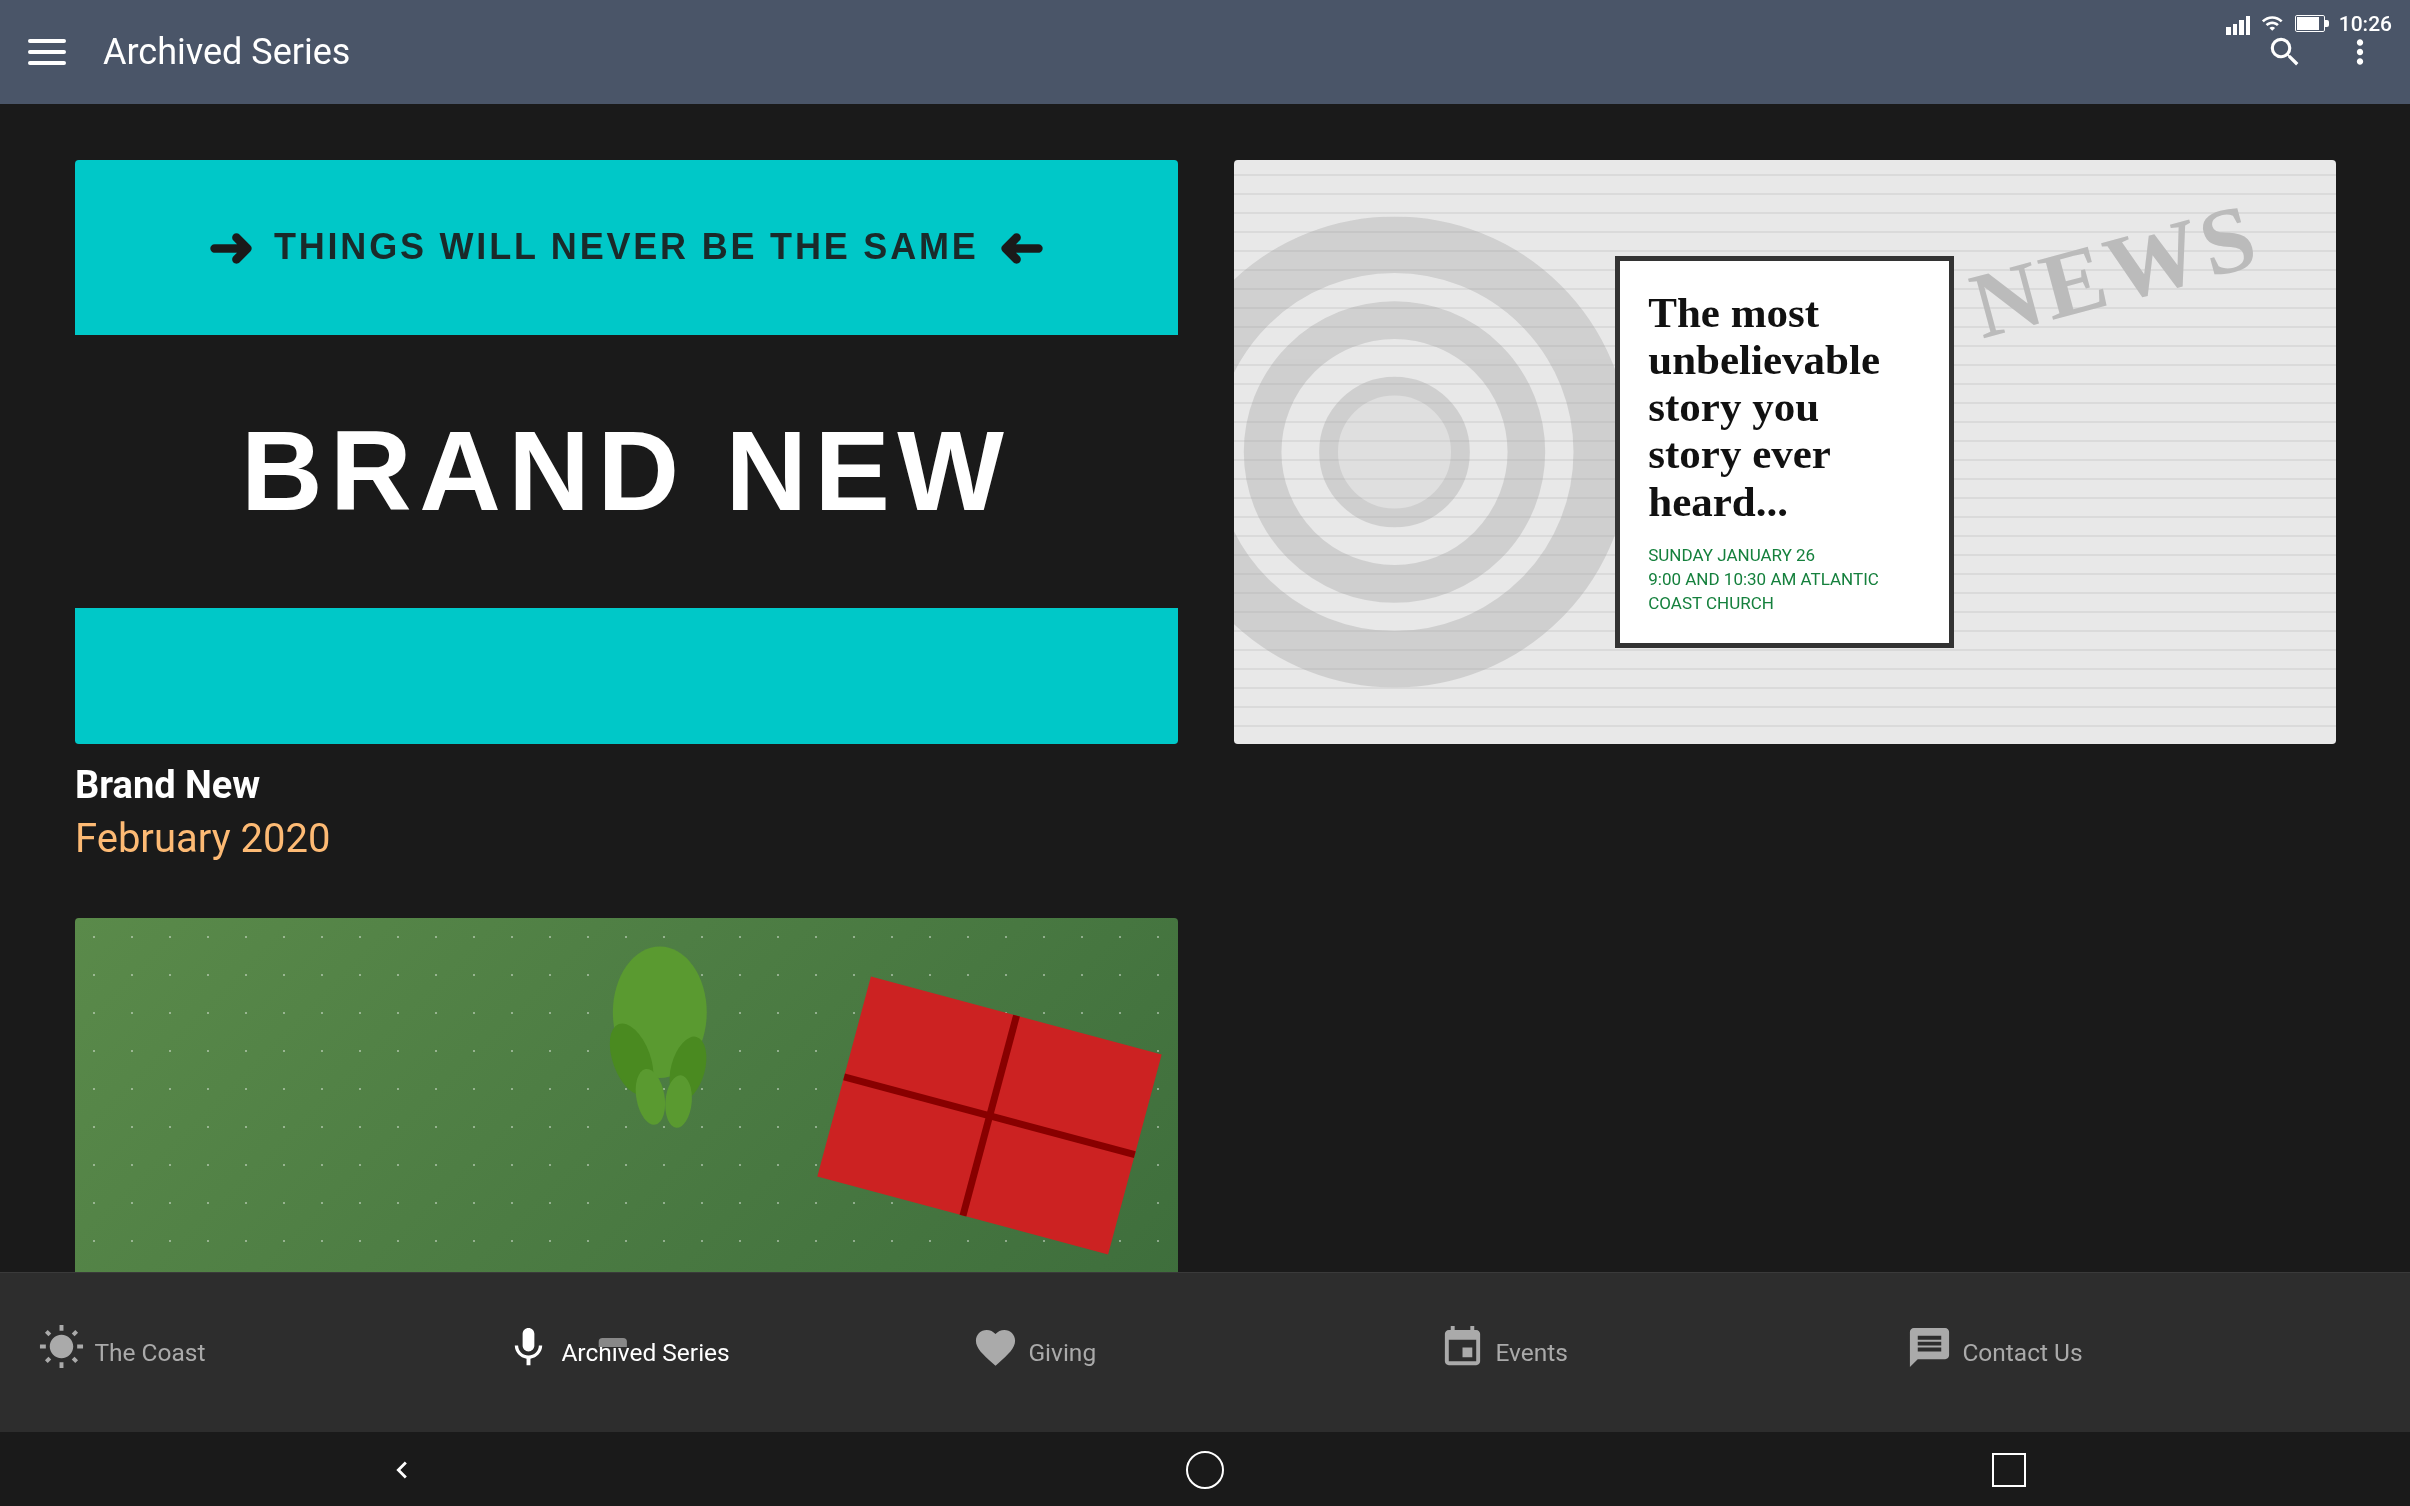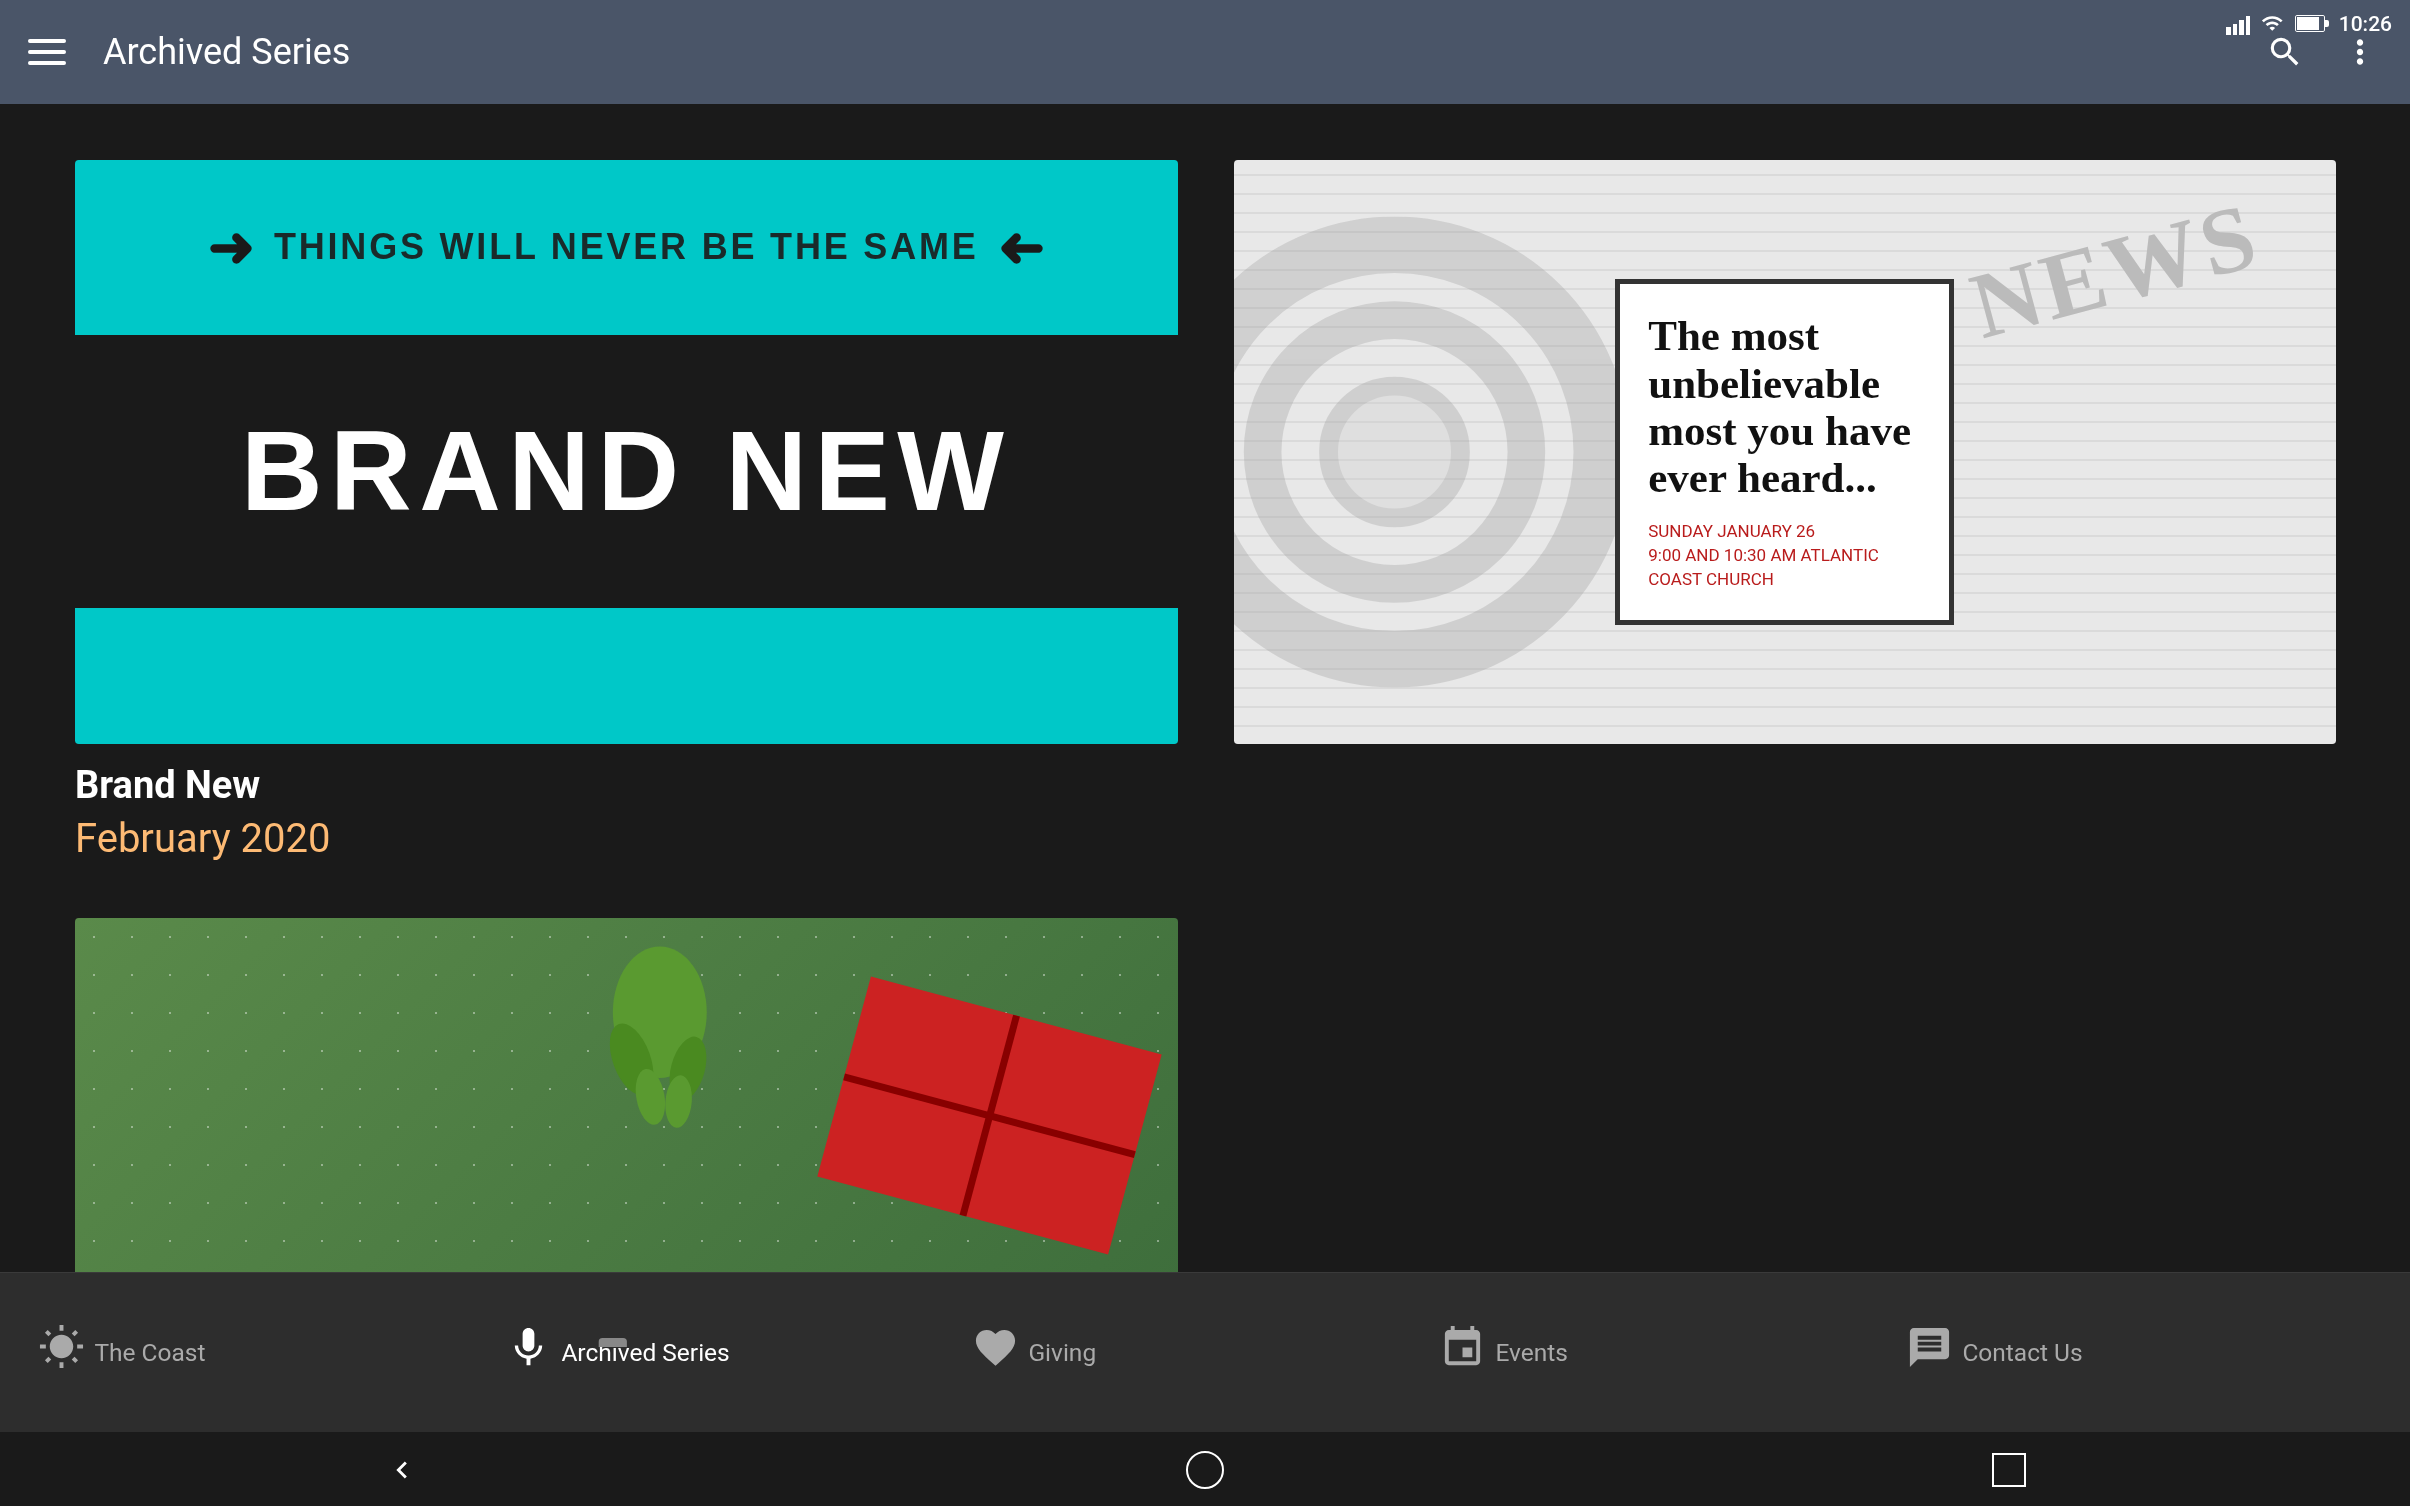--- a/index.html
+++ b/index.html
@@ -233,21 +233,21 @@
       font-size: 43px;
       font-weight: 900;
       color: #111;
       line-height: 1.1;
       font-family: 'Times New Roman', serif;
       margin-bottom: 19px;
     }
 
     .story-meta {
       font-size: 17px;
-      color: #b91c1c;
+      color: #15803d;
       line-height: 1.4;
     }
 
     
     .christmas-thumb {
       background: linear-gradient(135deg, #5a8a4a, #3a6a3a);
       height: 100%;
       position: relative;
       overflow: hidden;
     }
@@ -471,21 +471,21 @@
             <div class="newspaper-lines"></div>
           </div>
           <div class="news-word">NEWS</div>
 
           <svg style="position:absolute;left:-75px;top:50%;transform:translateY(-50%);opacity:0.3;" width="471" height="471" viewBox="0 0 500 500">
             <circle cx="250" cy="250" r="220" fill="none" stroke="#999" stroke-width="60"></circle>
             <circle cx="250" cy="250" r="140" fill="none" stroke="#999" stroke-width="40"></circle>
             <circle cx="250" cy="250" r="70" fill="#ccc" stroke="#999" stroke-width="20"></circle>
           </svg>
           <div class="story-box">
-            <div class="story-title">The most unbelievable most you have ever heard...</div>
+            <div class="story-title">The most unbelievable story you story ever heard...</div>
             <div class="story-meta" style="white-space:pre-line;">SUNDAY JANUARY 26
 9:00 AND 10:30 AM     ATLANTIC COAST CHURCH</div>
           </div>
         </div>
       </div>
     </div>
 
     <div class="series-card">
       <div class="series-thumbnail">
         <div class="christmas-thumb">

